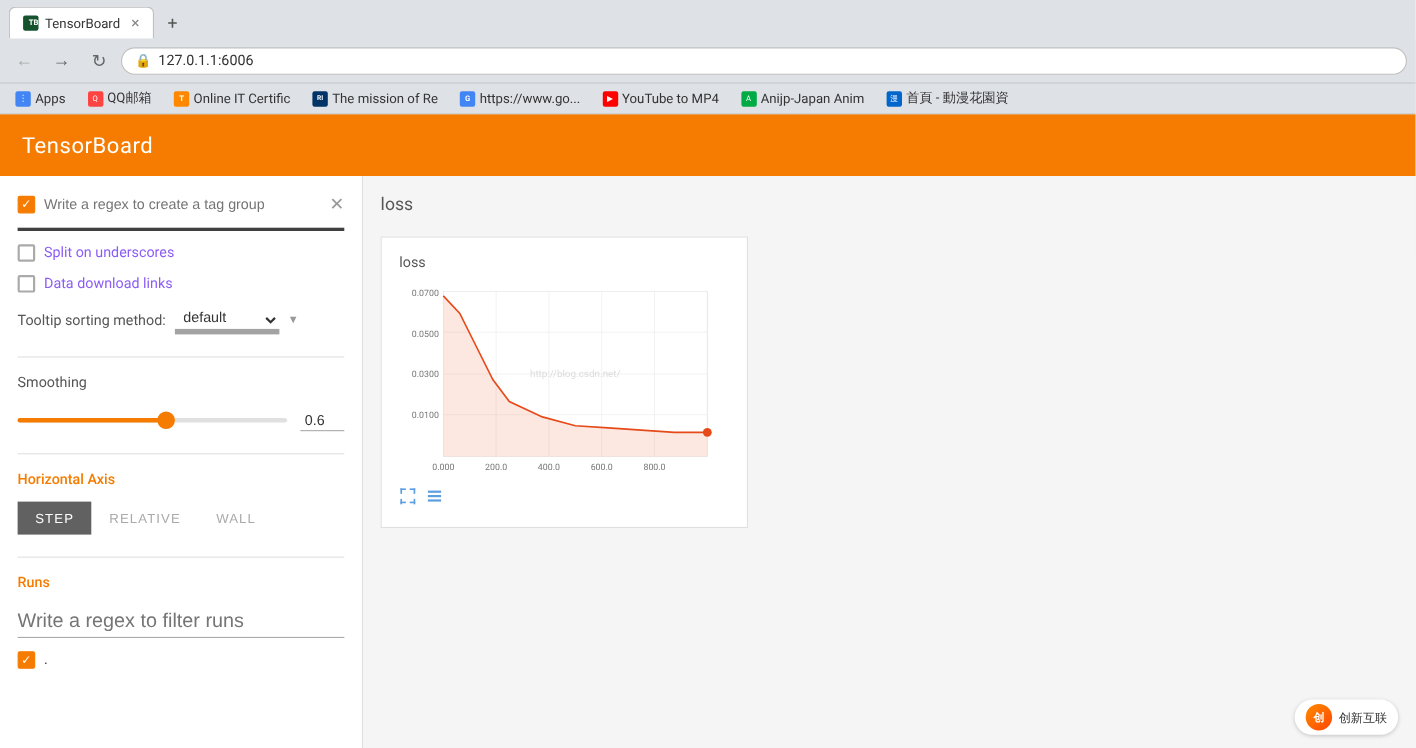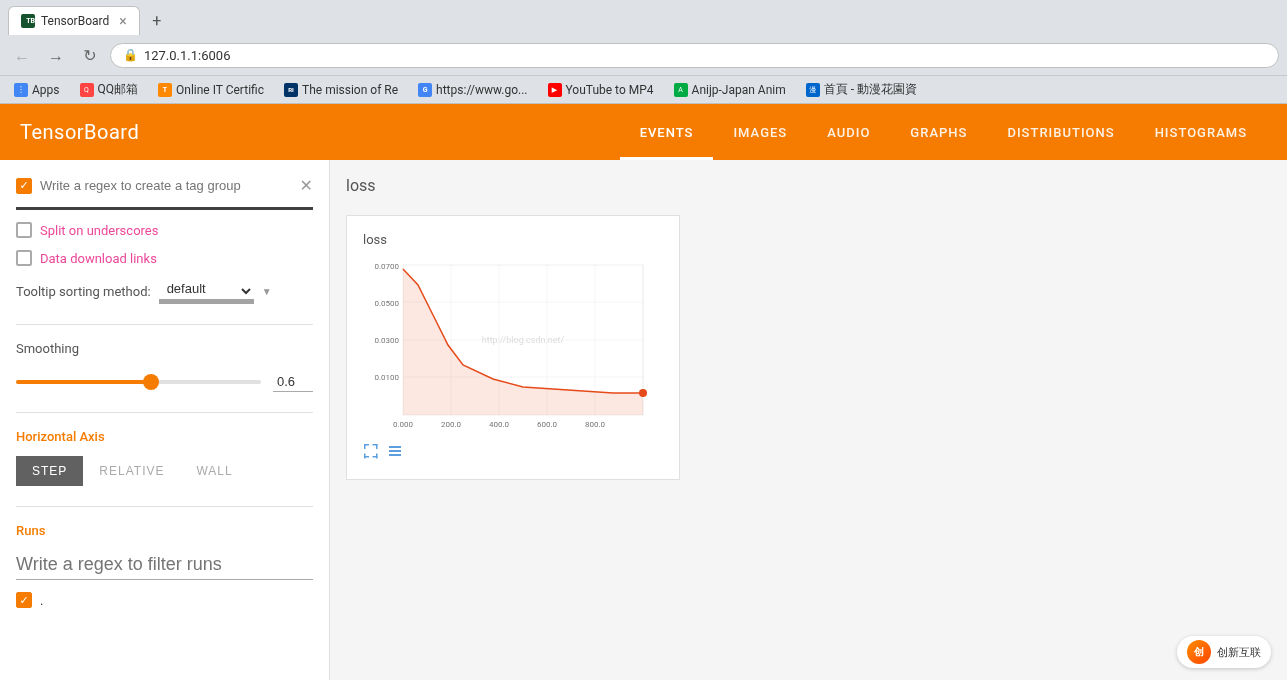--- a/index.html
+++ b/index.html
@@ -39,21 +39,21 @@
     .sidebar { width: 330px; background: white; border-right: 1px solid #e0e0e0; padding: 16px; flex-shrink: 0; overflow-y: auto; }
     .sidebar-section { margin-bottom: 20px; }
     .tag-group-input { display: flex; align-items: center; gap: 8px; padding-bottom: 12px; border-bottom: 3px solid #404040; }
     .checkbox-checked { width: 16px; height: 16px; background: #f57c00; border: 1px solid #f57c00; border-radius: 2px; display: flex; align-items: center; justify-content: center; flex-shrink: 0; cursor: pointer; }
     .checkbox-checked::after { content: '✓'; color: white; font-size: 11px; }
     .checkbox-unchecked { width: 16px; height: 16px; border: 2px solid #aaa; border-radius: 2px; flex-shrink: 0; cursor: pointer; }
     .tag-input { flex: 1; border: none; outline: none; color: #999; font-size: 13px; }
     .clear-btn { color: #999; cursor: pointer; font-size: 16px; }
 
     .option-row { display: flex; align-items: center; gap: 8px; margin-bottom: 12px; }
-    .option-label { color: #ec4899; font-size: 13px; }
+    .option-label { color: #8b5cf6; font-size: 13px; }
 
     .tooltip-row { display: flex; align-items: center; gap: 8px; margin-bottom: 18px; }
     .tooltip-label { color: #555; font-size: 13px; }
     .select-dropdown { border: none; border-bottom: 5px solid #a3a3a3; background: transparent; font-size: 13px; color: #333; padding: 2px 4px; cursor: pointer; outline: none; }
 
     .divider { border: none; border-top: 1px solid #e0e0e0; margin: 16px 0; }
     .smoothing-label { color: #555; font-size: 13px; margin-bottom: 16px; }
 
     .slider-container { display: flex; align-items: center; gap: 12px; margin-bottom: 0; }
     .slider-track { flex: 1; height: 4px; background: #e0e0e0; border-radius: 2px; position: relative; }
@@ -146,40 +146,20 @@
       <div class="bookmark-favicon" style="background:#0066cc; color:white; font-size:7px;">漫</div>
       <span>首頁 - 動漫花園資</span>
     </div>
   </div>
 </div>
 
 <div>
 
   <div class="app-header">
     <span class="app-title">TensorBoard</span>
-    <nav class="app-nav">
-      <div class="nav-item active">
-        <span>EVENTS</span>
-      </div>
-      <div class="nav-item">
-        <span>IMAGES</span>
-      </div>
-      <div class="nav-item">
-        <span>AUDIO</span>
-      </div>
-      <div class="nav-item">
-        <span>GRAPHS</span>
-      </div>
-      <div class="nav-item">
-        <span>DISTRIBUTIONS</span>
-      </div>
-      <div class="nav-item">
-        <span>HISTOGRAMS</span>
-      </div>
-    </nav>
   </div>
 
   <div class="app-body">
 
     <div class="sidebar">
 
       <div class="tag-group-input">
         <div class="checkbox-checked"></div>
         <input class="tag-input" type="text" placeholder="Write a regex to create a tag group" style="">
         <span class="clear-btn">✕</span>

